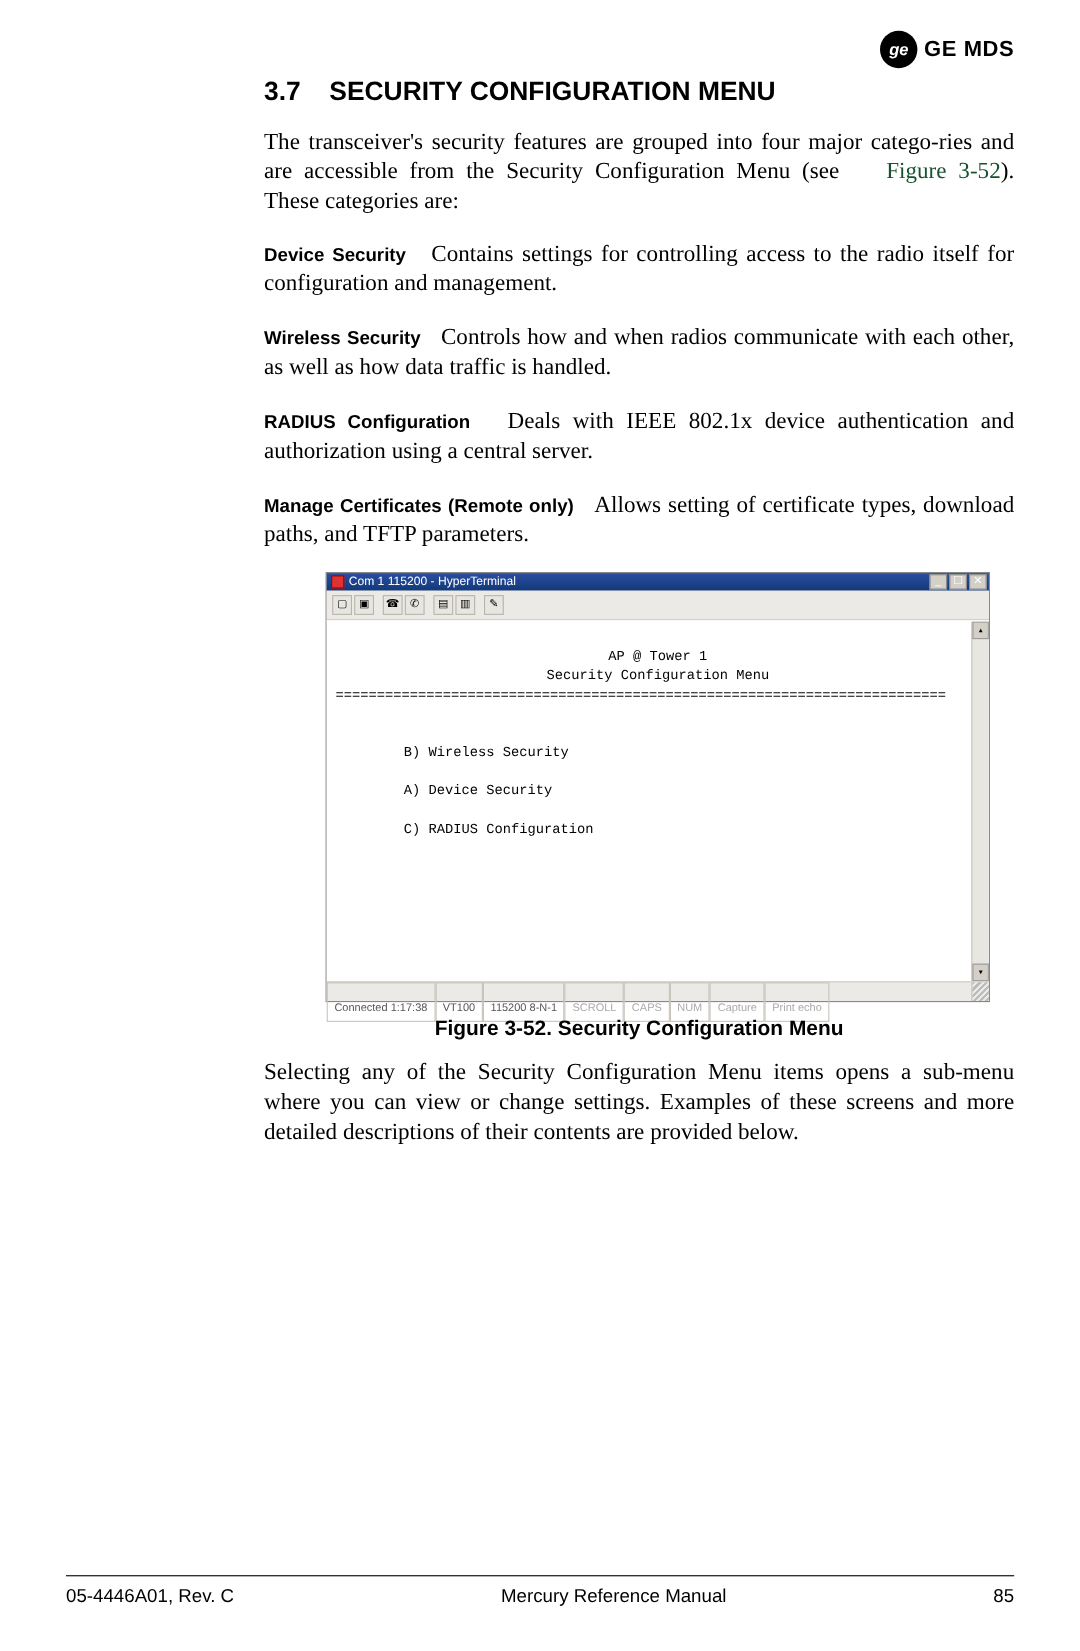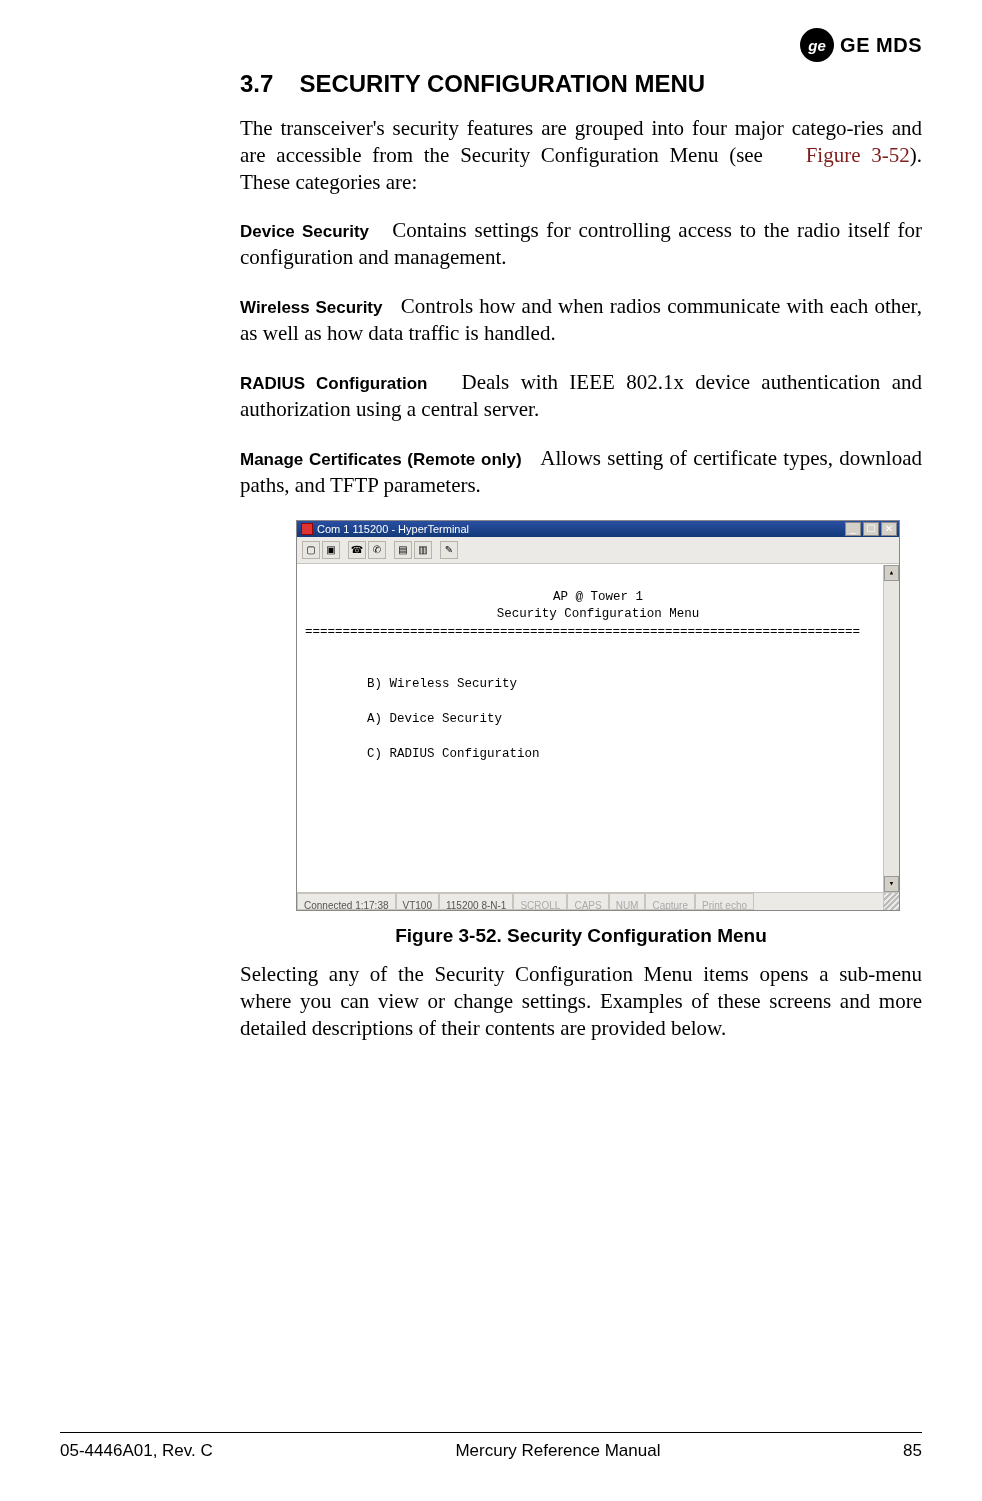--- a/index.html
+++ b/index.html
@@ -56,21 +56,21 @@
       display: inline-block;
       margin-right: 26px;
     }
     p.body {
       font-size: 21px;
       line-height: 1.28;
       margin-bottom: 22px;
       text-align: justify;
     }
     .figref {
-      color: #7f1d1d;
+      color: #14532d;
       margin-left: 32px;
     }
     .subhead {
       font-family: Arial, Helvetica, sans-serif;
       font-weight: bold;
       font-size: 17px;
     }
     .figure-wrap {
       margin: 10px 0 6px 56px;
       width: 604px;
@@ -148,21 +148,21 @@
     }
     .statusbar {
       background: #eceae6;
       border-top: 1px solid #c8c4bc;
       display: flex;
       font-size: 10px;
       height: 18px;
     }
     .status-cell {
       border: 1px solid #c8c4bc;
-      padding: 6px 6px;
+      padding: 17px 6px;
       color: #555;
     }
     .status-cell.dim { color: #aaa; }
     .resize-grip {
       margin-left: auto;
       width: 16px;
       background: repeating-linear-gradient(135deg,#bbb 0 2px,#eceae6 2px 4px);
       border-left: 1px solid #c8c4bc;
     }
     .figure-caption {

